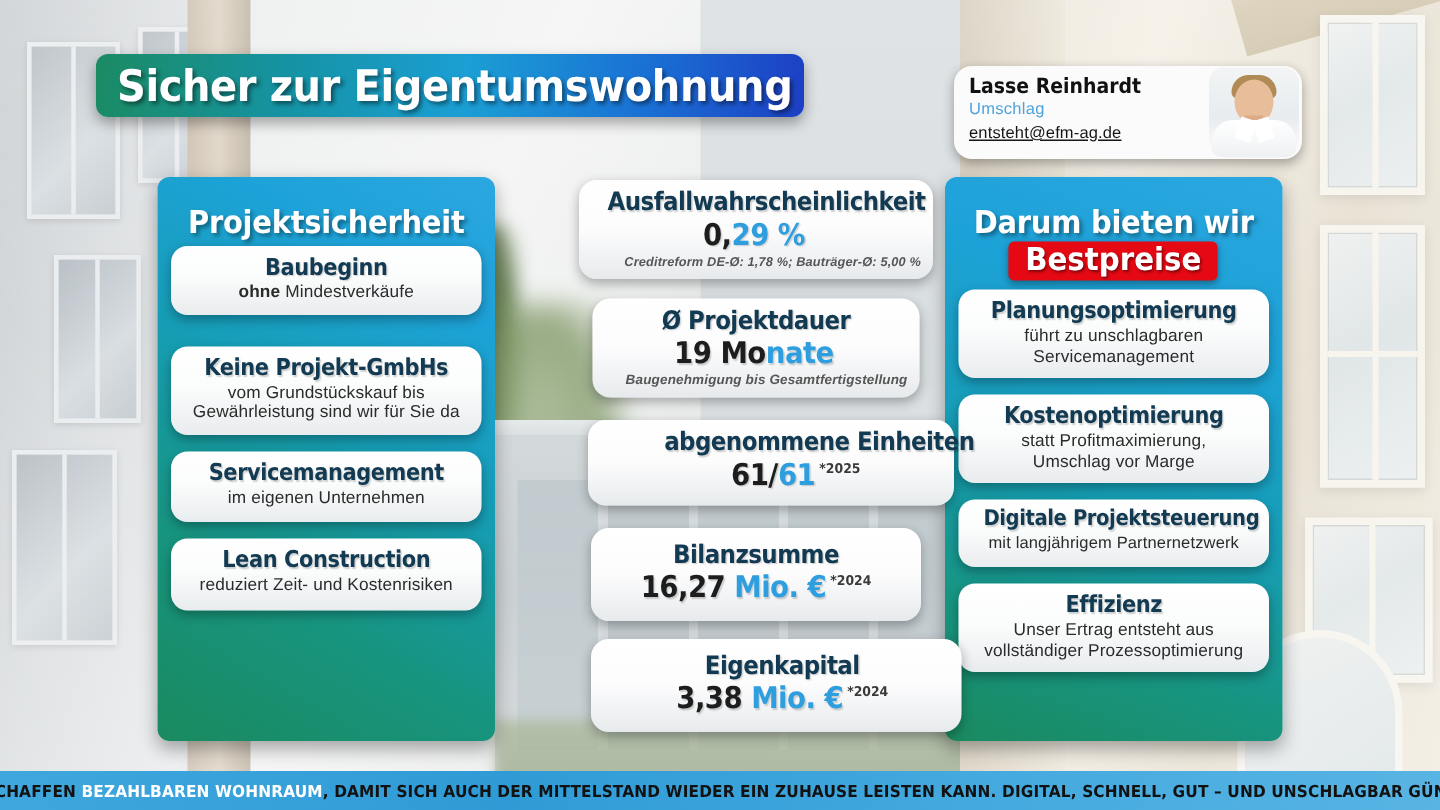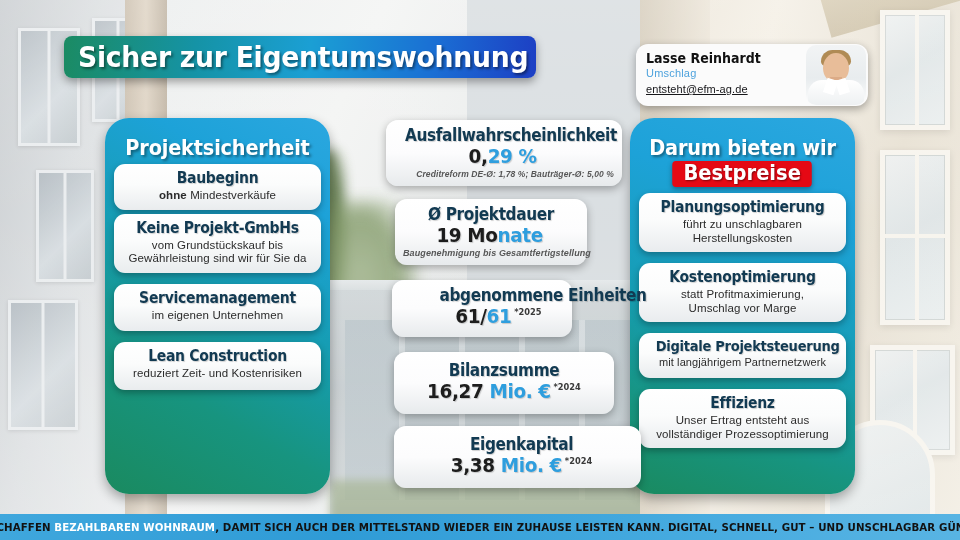--- a/index.html
+++ b/index.html
@@ -150,21 +150,21 @@
               border-radius:14px 14px 0 0;
               background:linear-gradient(180deg,#ffffff,#edf0f2); }
   .ph-collarL { position:absolute; left:19px; top:34px; width:11px; height:15px;
                 background:#fff; transform:rotate(18deg); }
   .ph-collarR { position:absolute; left:31px; top:34px; width:11px; height:15px;
                 background:#fff; transform:rotate(-18deg); }
   .ph-neck { position:absolute; left:24px; top:32px; width:12px; height:9px; background:#dcab87; }
 
   
   .panel {
-    position:absolute; border-radius:24px;
+    position:absolute; border-radius:8px;
     box-shadow:0 5px 12px rgba(0,0,0,.33);
     padding:8px 9px 10px 9px;
   }
   #panel-left {
     left:105px; top:118px; width:225px; height:376px;
     background:linear-gradient(30deg,#1a8a5f 0%,#17947f 28%,#169db4 55%,#1da2d8 80%,#2ba7e0 100%);
   }
   #panel-right {
     left:630px; top:118px; width:225px; height:376px;
     background:linear-gradient(200deg,#2ba7e0 0%,#1da2d8 25%,#169db4 55%,#17947f 80%,#1a8a5f 100%);
@@ -304,21 +304,21 @@
     <div class="ph-neck"></div>
     <div class="ph-shirt"></div>
     <div class="ph-collarL"></div>
     <div class="ph-collarR"></div>
   </div>
 </div>
 
 <div id="panel-left" class="panel">
   <div class="panel-head">Projektsicherheit</div>
 
-  <div class="wcard" style="margin-bottom:4px">
+  <div class="wcard" style="margin-bottom:21px">
     <div class="wtitle">Baubeginn</div>
     <div class="wsub"><b>ohne</b><span> Mindestverkäufe</span></div>
   </div>
 
   <div class="wcard" style="margin-bottom:11px">
     <div class="wtitle">Keine Projekt-GmbHs</div>
     <div class="wsub" style="white-space:pre-line">vom Grundstückskauf bis
 Gewährleistung sind wir für Sie da</div>
   </div>
 
@@ -333,21 +333,21 @@
   </div>
 </div>
 
 <div id="panel-right" class="panel">
   <div class="panel-head" style="margin-bottom:1px">Darum bieten wir</div>
   <div id="badge-bestpreise">Bestpreise</div>
 
   <div class="wcard" style="margin-bottom:11px">
     <div class="wtitle">Planungsoptimierung</div>
     <div class="wsub" style="white-space:pre-line">führt zu unschlagbaren
-Herstellungskosten</div>
+Servicemanagement</div>
   </div>
 
   <div class="wcard" style="margin-bottom:11px">
     <div class="wtitle">Kostenoptimierung</div>
     <div class="wsub" style="white-space:pre-line">statt Profitmaximierung,
 Umschlag vor Marge</div>
   </div>
 
   <div class="wcard" style="margin-bottom:11px;padding-bottom:9px">
     <div class="wtitle" style="font-size:14.5px">Digitale Projektsteuerung</div>
@@ -360,27 +360,27 @@
 vollständiger Prozessoptimierung</div>
   </div>
 </div>
 
 <div class="stat" style="left:362px; top:120px; width:236px;">
   <div class="stitle">Ausfallwahrscheinlichkeit</div>
   <div class="svalue"><span>0,</span><span class="hl">29 %</span><span class="sup"></span></div>
   <div class="snote" style="font-size:8.5px">Creditreform DE-Ø: 1,78 %; Bauträger-Ø: 5,00 %</div>
 </div>
 
-<div class="stat" style="left:371px; top:199px; width:192px;">
+<div class="stat" style="left:371px; top:199px; width:218px;">
   <div class="stitle">Ø Projektdauer</div>
   <div class="svalue"><span>19 Mo</span><span class="hl">nate</span><span class="sup"></span></div>
   <div class="snote">Baugenehmigung bis Gesamtfertigstellung</div>
 </div>
 
-<div class="stat" style="left:368px; top:280px; width:180px; padding-bottom:9px;padding-left:41px;">
+<div class="stat" style="left:368px; top:280px; width:244px; padding-bottom:9px;padding-left:41px;">
   <div class="stitle">abgenommene Einheiten</div>
   <div class="svalue"><span>61/</span><span class="hl">61</span><span class="sup">*2025</span></div>
 </div>
 
 <div class="stat" style="left:370px; top:352px; width:220px; padding:8px 8px 11px 8px;">
   <div class="stitle">Bilanzsumme</div>
   <div class="svalue"><span>16,27 </span><span class="hl">Mio. €</span><span class="sup">*2024</span></div>
 </div>
 
 <div class="stat" style="left:370px; top:426px; width:247px; padding:8px 0 11px 8px;">

